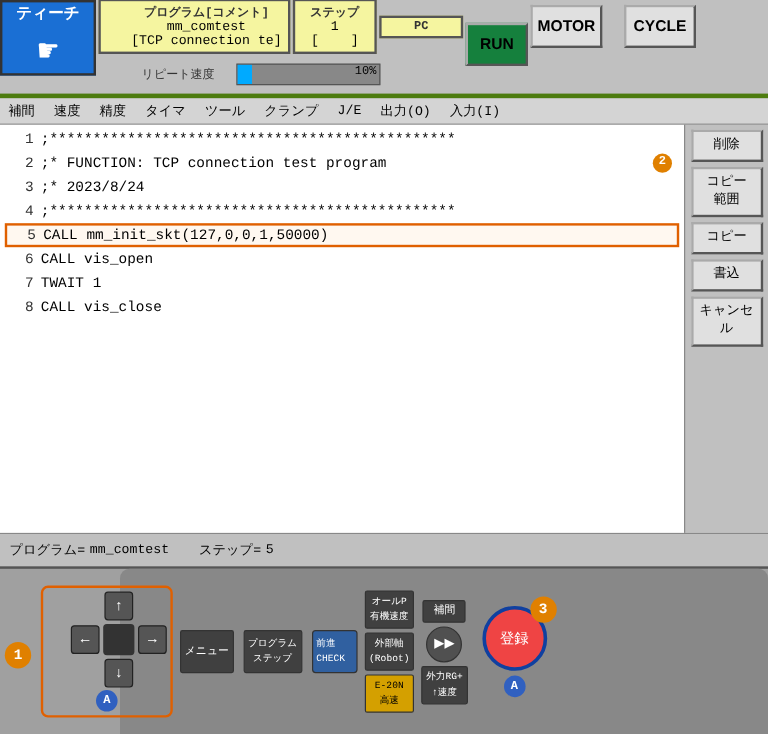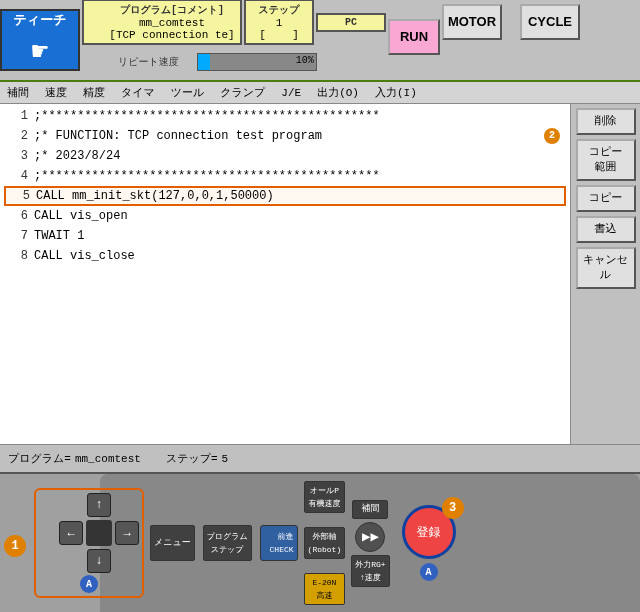--- a/index.html
+++ b/index.html
@@ -8,24 +8,24 @@
       height: 612px;
       background: #c0c0c0;
       font-family: 'MS Gothic', 'Courier New', monospace;
       font-size: 11px;
       overflow: hidden;
     }
 
     
     .top-bar {
       display: flex;
-      align-items: center;
+      align-items: flex-start;
       height: 82px;
       background: #c0c0c0;
-      border-bottom: 2px solid #4d7c0f;
+      border-bottom: 4px solid #4d7c0f;
     }
 
     .teach-btn {
       width: 80px;
       background: #1a6fd4;
       display: flex;
       flex-direction: column;
       align-items: center;
       justify-content: center;
       color: white;
@@ -88,21 +88,21 @@
       text-align: center;
     }
 
     .panel-value {
       font-size: 11px;
       color: #000;
       text-align: center;
     }
 
     .run-btn {
-      background: #f9a8d4;
+      background: #15803d;
       border: 2px outset #aaa;
       width: 52px;
       height: 36px;
       font-size: 13px;
       font-weight: bold;
       cursor: pointer;
       text-align: center;
       line-height: 32px;
       margin-top: 29px;
     }
@@ -601,25 +601,25 @@
       </div>
       <div style="display:flex; justify-content:center; margin-top:2px;">
         <div class="small-circle-a">A</div>
       </div>
     </div>
 
     <div style="display:flex; flex-direction:row; gap:8px;">
       <button class="ctrl-btn ctrl-btn-dark">メニュー</button>
       <button class="ctrl-btn ctrl-btn-dark" style="white-space:pre-line; font-size:8px;">プログラム
 ステップ</button>
-      <div class="forward-btn" style="font-size:8px; white-space:pre-line; text-align:right; line-height:13px;">前進
+      <div class="forward-btn" style="font-size:8px; white-space:pre-line; text-align:left; line-height:13px;">前進
 CHECK</div>
     </div>
 
-    <div style="display:flex; flex-direction:column; gap:14px;">
+    <div style="display:flex; flex-direction:column; gap:3px;">
       <button class="ctrl-btn ctrl-btn-dark" style="white-space:pre-line; font-size:8px;">オールP
 有機速度</button>
       <button class="ctrl-btn ctrl-btn-dark" style="white-space:pre-line; font-size:8px;">外部軸
 (Robot)</button>
       <button class="ctrl-btn ctrl-btn-yellow" style="white-space:pre-line; font-size:8px;">E-20N
 高速</button>
     </div>
 
     <div style="display:flex; flex-direction:column; gap:3px; align-items:center;">
       <button class="ctrl-btn ctrl-btn-dark">補間</button>

